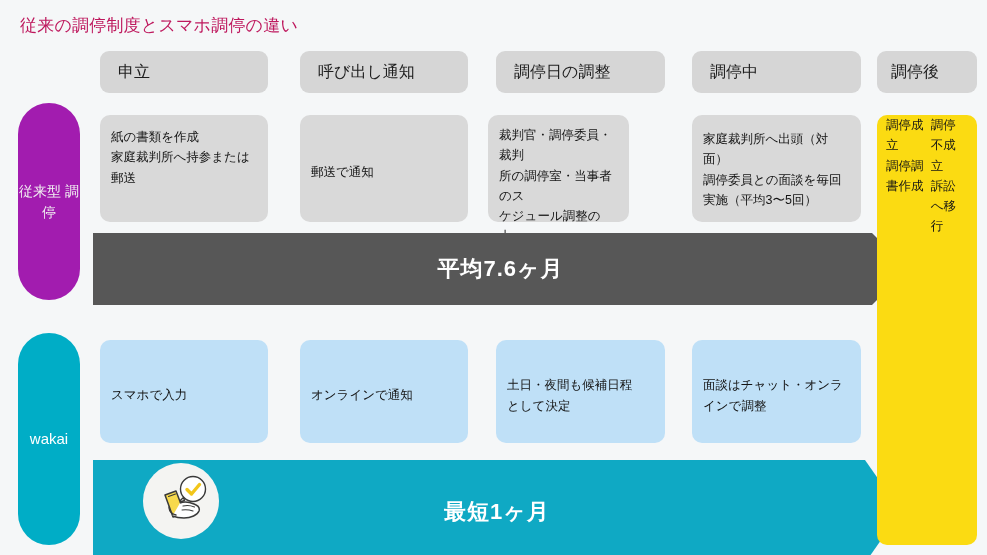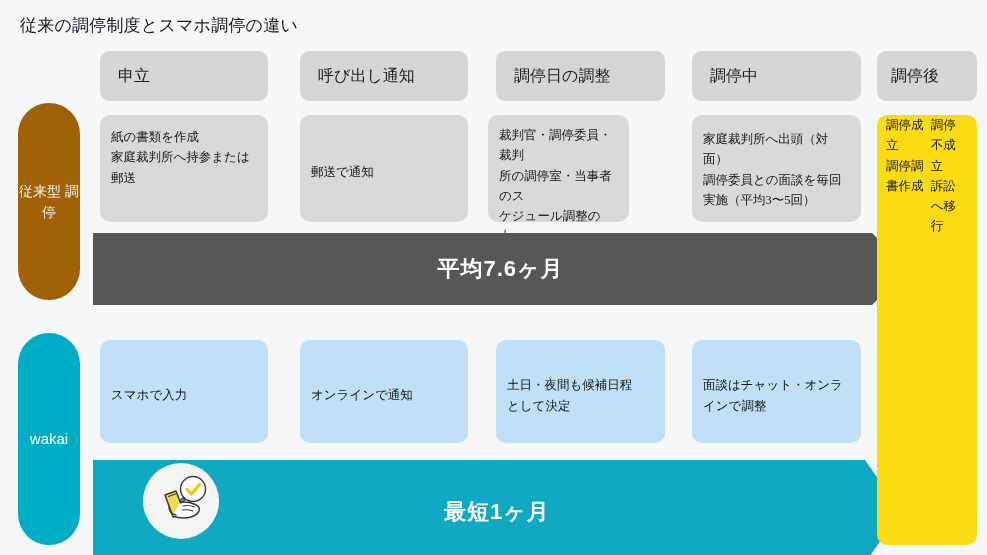--- a/index.html
+++ b/index.html
@@ -6,56 +6,55 @@
   body{
     width:987px;height:555px;
     background:#f5f7f8;
     font-family:"Liberation Sans","DejaVu Sans",sans-serif;
     overflow:hidden;position:relative;
   }
   #stage{position:relative;width:987px;height:555px;}
 
   .title{
     position:absolute;left:20px;top:14px;
-    font-size:17px;color:#0f172a;letter-spacing:.2px;white-space:nowrap;
+    font-size:17px;color:#be185d;letter-spacing:.2px;white-space:nowrap;
   }
 
   
   .hdr{
-    position:absolute;top:51px;height:50px;
+    position:absolute;top:51px;height:42px;
     background:#d6d6d6;border-radius:9px;
     display:flex;align-items:center;
     font-size:16px;color:#1d1d1d;
     padding-left:18px;box-sizing:border-box;
   }
 
   
   .sidelabel{
     position:absolute;left:18px;width:62px;
     display:flex;align-items:center;justify-content:center;
     text-align:center;line-height:1.5;
     box-sizing:border-box;
   }
   .sidelabel.gray{
-    top:103px;height:197px;background:#a16207;
+    top:103px;height:197px;background:#a21caf;
     border-radius:31px;color:#f2f2f2;font-size:14px;
   }
   .sidelabel.cyan{
     top:333px;height:212px;background:#00adc6;
     border-radius:31px;color:#ffffff;font-size:15px;
   }
 
   
   .card{
     position:absolute;border-radius:10px;
     box-sizing:border-box;padding:12px 11px 4px 11px;
     font-size:12.5px;line-height:1.62;color:#141414;
     display:flex;align-items:flex-start;
     white-space:pre-line;
-    font-family:Liberation Serif, serif;
   }
   .card.gray{background:#d9d9d9;top:115px;height:107px;}
   .card.gray.tall{align-items:flex-start;}
   .card.gray.mid{align-items:center;}
   .card.blue{background:#bfe0f7;top:340px;height:103px;align-items:center;}
 
   
   .arrow{
     position:absolute;
     display:flex;align-items:center;justify-content:center;

